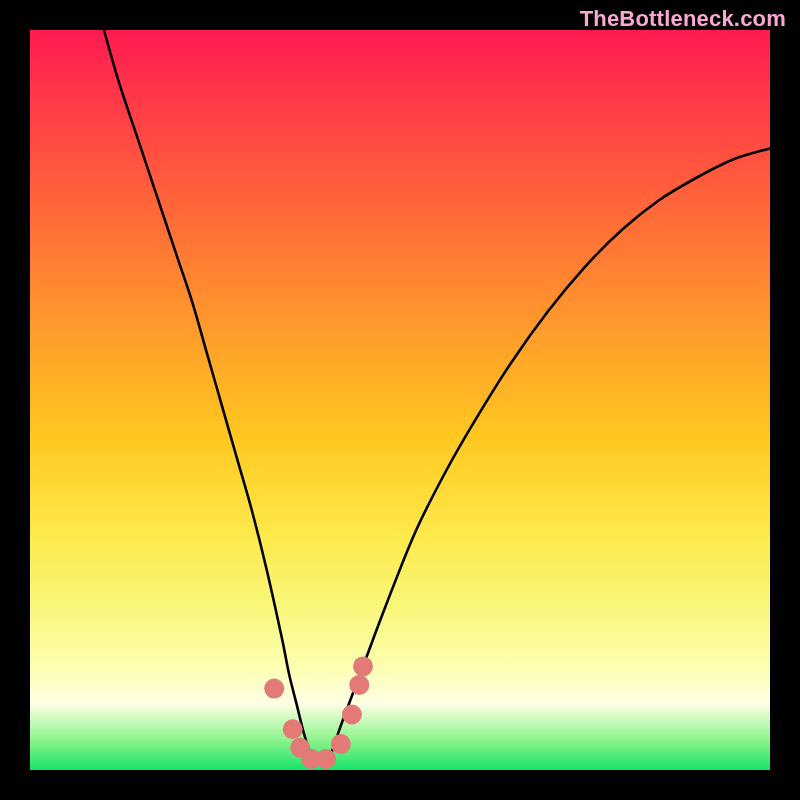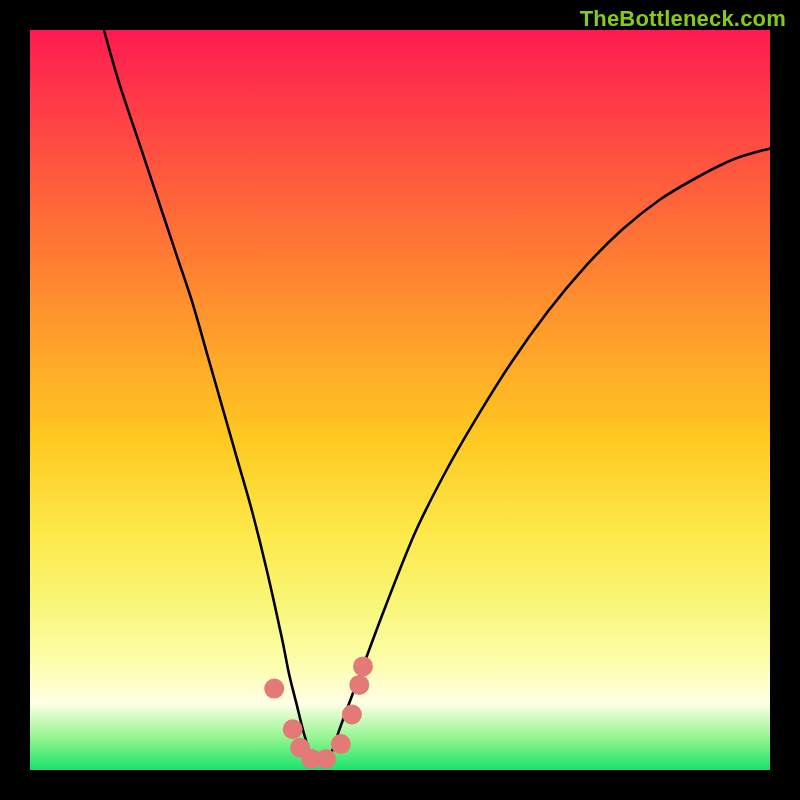--- a/index.html
+++ b/index.html
@@ -16,21 +16,21 @@
     left: 0;
     top: 0;
     width: 800px;
     height: 800px;
     background: #000;
   }
   .watermark {
     position: absolute;
     top: 6px;
     right: 14px;
-    color: #84cc16;
+    color: #f9a8d4;
     font-size: 22px;
     font-weight: 600;
     letter-spacing: 0.2px;
     user-select: none;
   }
   .plot {
     position: absolute;
     left: 30px;
     top: 30px;
     width: 740px;

